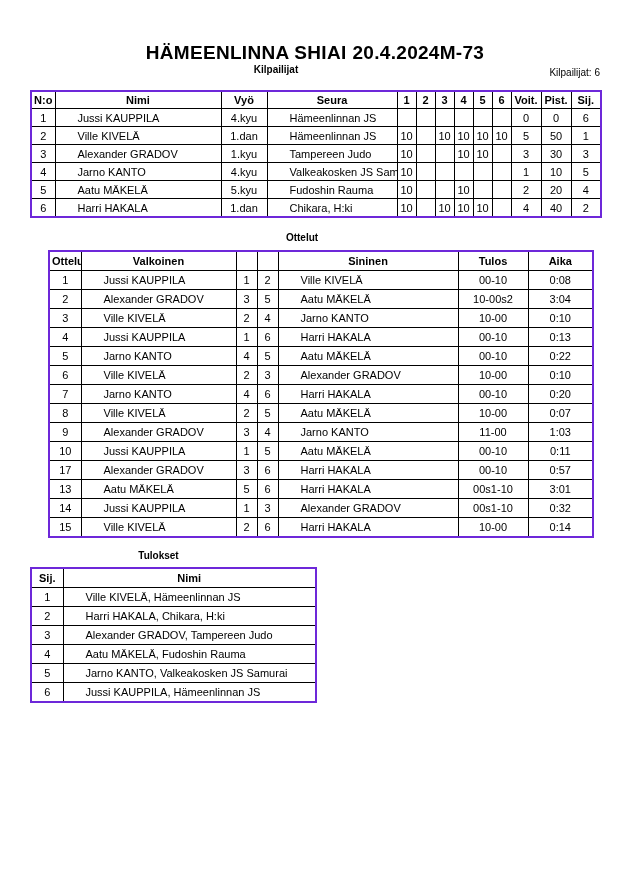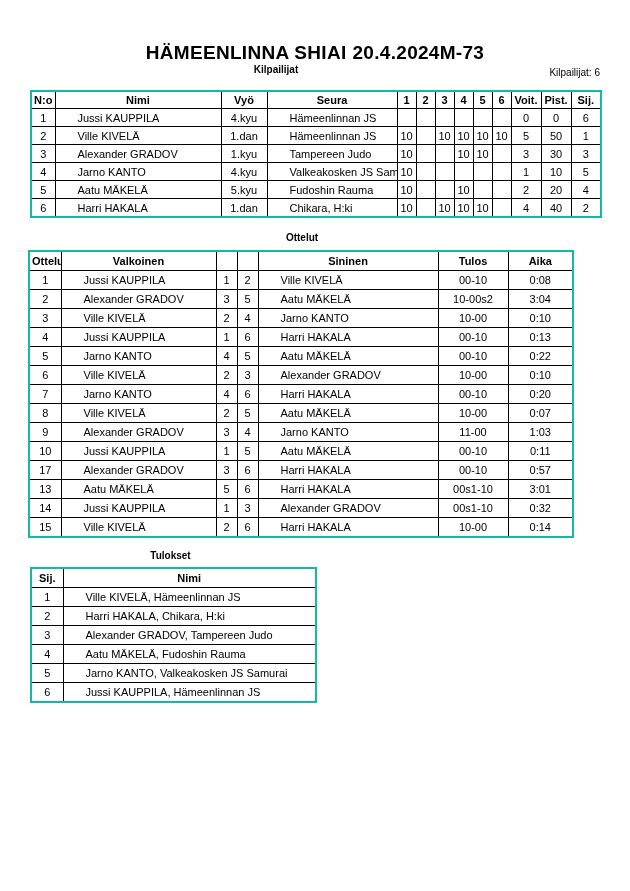--- a/index.html
+++ b/index.html
@@ -10,35 +10,35 @@
   .title{
     position:absolute;top:42px;left:0;width:630px;text-align:center;
     font-size:19px;font-weight:bold;white-space:nowrap;letter-spacing:.3px;
   }
   .title .date{margin-left:6px}
   .title .cat{}
   .sec{position:absolute;font-size:10px;font-weight:bold;text-align:center}
   #kilp-title{top:64px;left:0;width:552px}
   #count{position:absolute;top:67px;right:30px;font-size:10px;font-weight:normal}
   #ott-title{top:232px;left:30px;width:544px}
-  #tul-title{top:550px;left:28px;width:285px}
+  #tul-title{top:550px;left:16px;width:285px}
   table{
     border-collapse:collapse;table-layout:fixed;position:absolute;
-    border:2px solid #14b8a6;background:#fff;
+    border:2px solid #6d28d9;background:#fff;
   }
   th,td{
     border:1px solid #000;font-size:11px;overflow:hidden;white-space:nowrap;
     padding:0 2px;text-align:center;vertical-align:middle;
   }
   th{font-weight:bold}
   td.l{text-align:left;padding-left:22px}
   #t1{left:30px;top:90px;width:570px}
   #t1 th{height:16px}
   #t1 td{height:17px}
-  #t2{left:28px;top:250px;width:544px}
+  #t2{left:48px;top:250px;width:544px}
   #t2 th,#t2 td{height:18px}
   #t3{left:30px;top:567px;width:285px}
   #t3 th,#t3 td{height:18px}
 </style>
 </head>
 <body>
 
 <div class="title">
   <span>HÄMEENLINNA SHIAI</span><span class="date">20.4.2024</span><span class="cat">M-73</span>
 </div>

